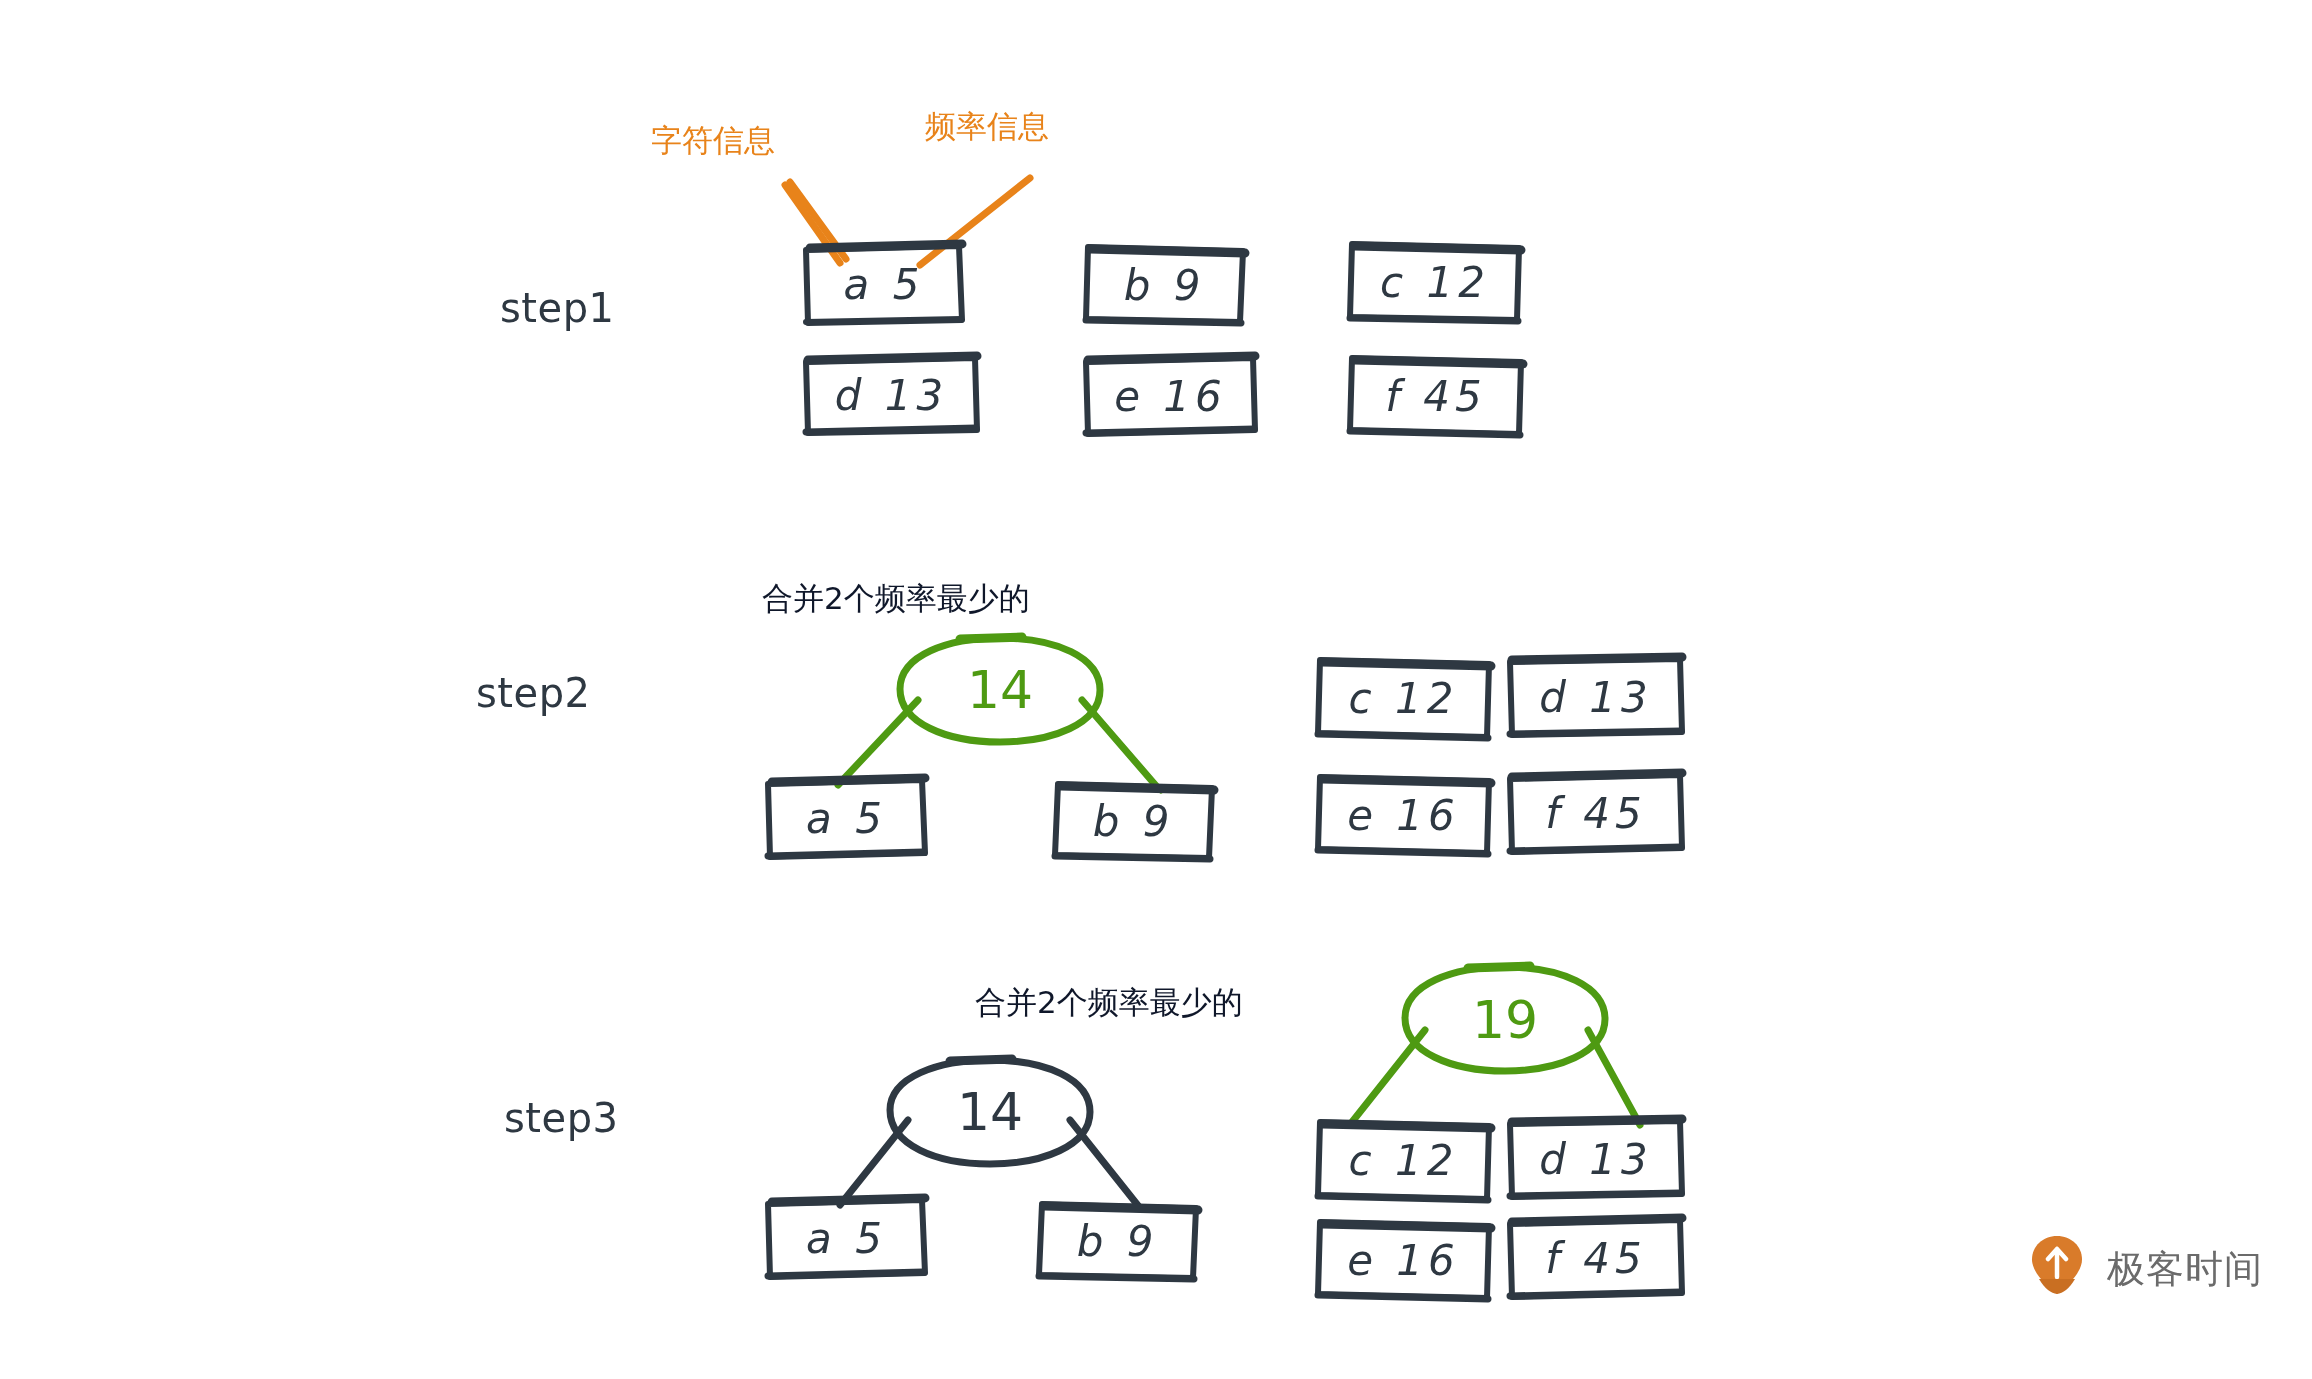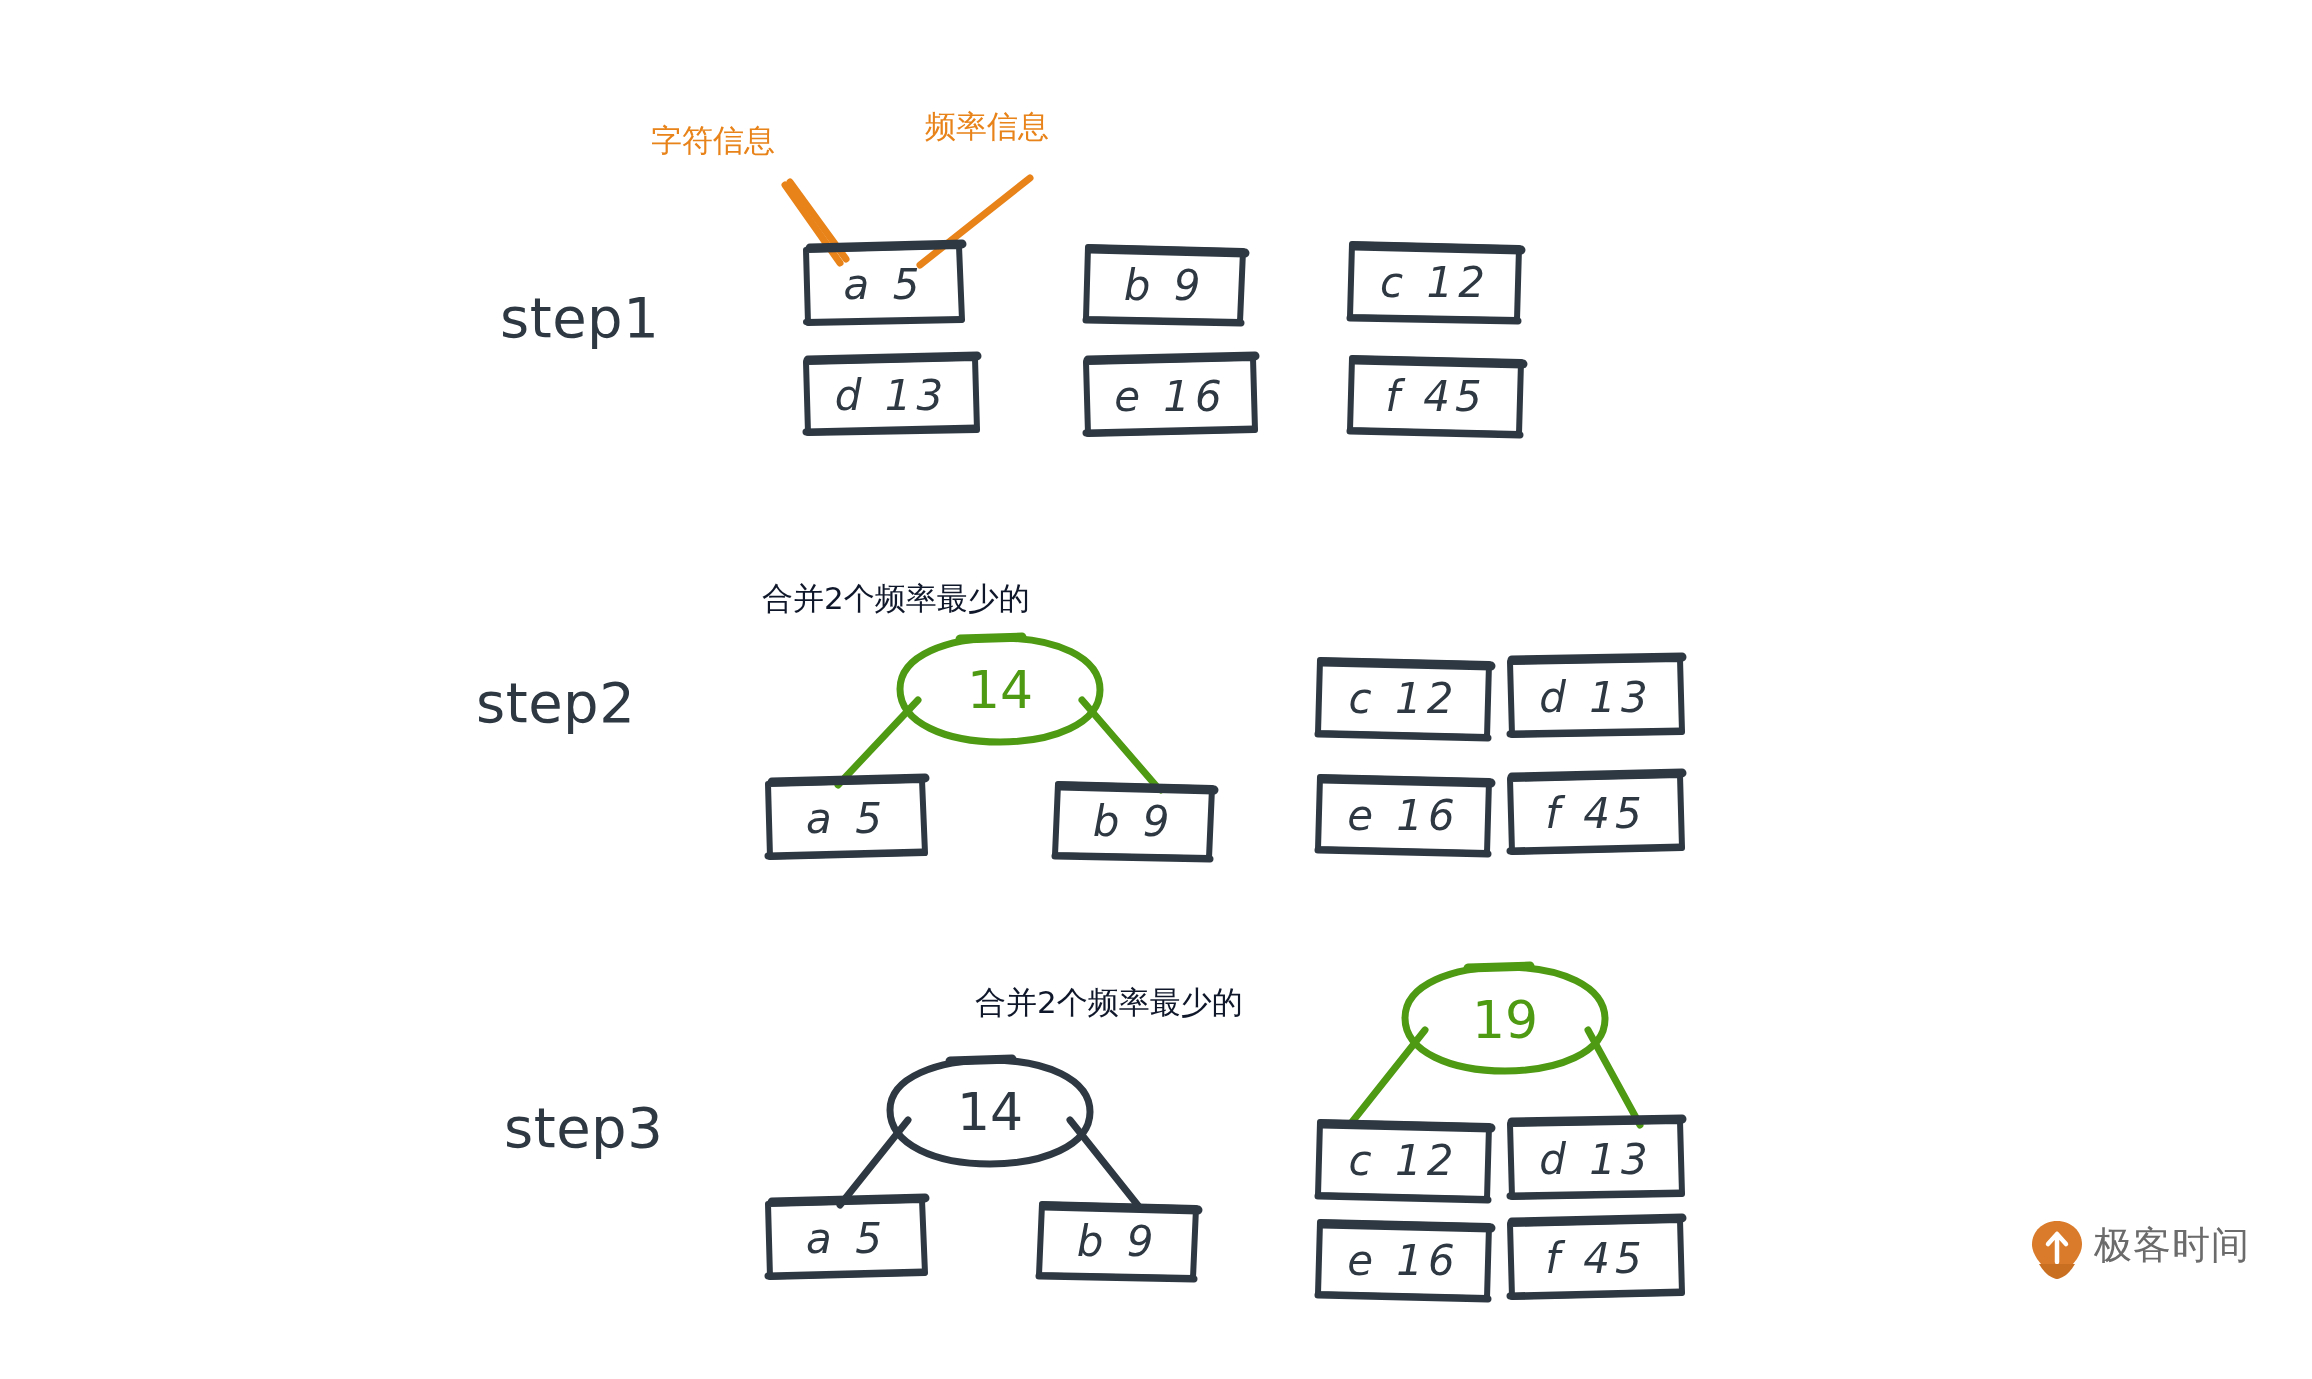--- a/index.html
+++ b/index.html
@@ -19,21 +19,21 @@
     position: absolute;
     left: 0;
     top: 0;
     width: 2312px;
     height: 1379px;
     overflow: visible;
   }
   .step-label {
     position: absolute;
     font-family: "DejaVu Sans", sans-serif;
-    font-size: 56px;
+    font-size: 40px;
     color: #2e3842;
     letter-spacing: 0.5px;
     white-space: nowrap;
   }
   .node-box {
     position: absolute;
     box-sizing: border-box;
   }
   .node-box .txt {
     position: absolute;
@@ -71,22 +71,23 @@
     white-space: nowrap;
     display: flex;
     align-items: center;
     justify-content: center;
   }
   .oval-val.green { color: #4e9a12; }
   .oval-val.dark  { color: #2e3842; }
   .logo {
     position: absolute;
     display: flex;
-    align-items: flex-start;
-    gap: 10px;
+    align-items: flex-end;
+    gap: 23px;
+    margin-top: 15px;
   }
   .logo-text {
     font-family: "DejaVu Sans", sans-serif;
     font-size: 38px;
     color: #6b6b6b;
     letter-spacing: 1px;
     white-space: nowrap;
   }
 </style>
 </head>

